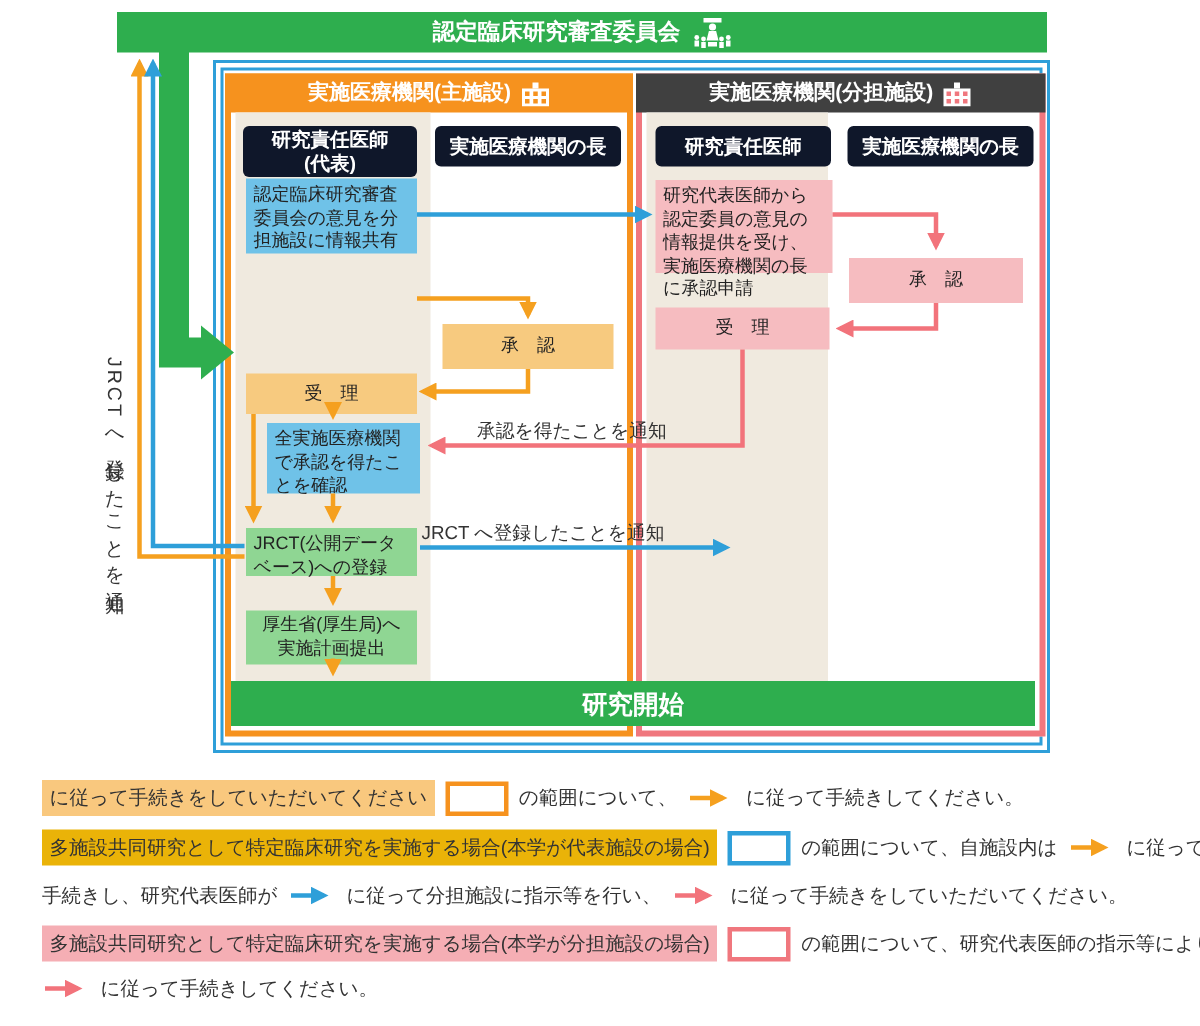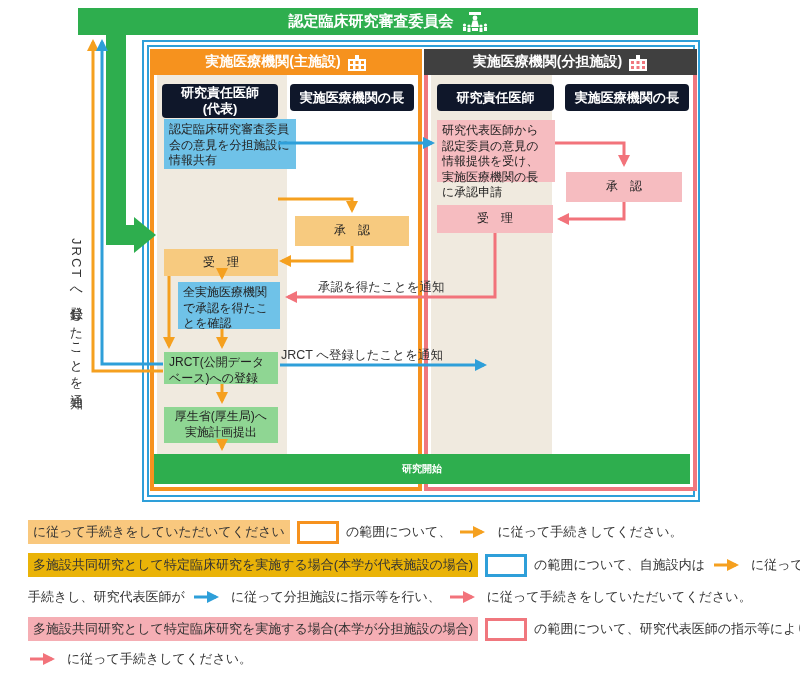--- a/index.html
+++ b/index.html
@@ -29,21 +29,21 @@
            display:flex;align-items:center;justify-content:center;text-align:center;
            line-height:1.2;z-index:3;}
   
   .fbox{font-size:12px;line-height:1.3;padding:3px 5px;z-index:3;color:#222;}
   .fbox.center{display:flex;align-items:center;justify-content:center;text-align:center;padding:0 2px;}
   .bg-blue{background:#6fc2e8;}
   .bg-orange{background:#f7ca7f;}
   .bg-green{background:#8fd693;}
   .bg-pink{background:#f6bcc0;}
   .startbar{left:154px;top:454px;width:536px;height:30px;background:#2eae4e;color:#fff;
-            font-size:10px;font-weight:bold;display:flex;align-items:center;justify-content:center;z-index:4;}
+            font-size:17px;font-weight:bold;display:flex;align-items:center;justify-content:center;z-index:4;}
   .linelabel{font-size:12.5px;color:#333;z-index:5;white-space:nowrap;}
   .vtext{left:67px;top:238px;height:170px;writing-mode:vertical-rl;text-orientation:mixed;
          font-size:13px;letter-spacing:2px;color:#333;z-index:2;}
   .arrowlayer{left:0;top:0;z-index:6;pointer-events:none;}
   
   .lrow{left:28px;display:flex;align-items:center;gap:7px;font-size:13px;white-space:nowrap;z-index:2;}
   .hl{padding:3px 5px;}
   .hl-orange{background:#f9c87e;}
   .hl-blue{background:#eab308;}
   .hl-pink{background:#f5aeb4;}
@@ -111,21 +111,21 @@
 
   <div class="abs beige col-beige-main"></div>
   <div class="abs beige col-beige-branch"></div>
 
   <div class="abs colhead prewrap" style="left:162px;top:84px;width:116px;height:34px;">研究責任医師
 (代表)</div>
   <div class="abs colhead" style="left:290px;top:84px;width:124px;height:27px;">実施医療機関の長</div>
   <div class="abs colhead" style="left:437px;top:84px;width:117px;height:27px;">研究責任医師</div>
   <div class="abs colhead" style="left:565px;top:84px;width:124px;height:27px;">実施医療機関の長</div>
 
-  <div class="abs fbox bg-blue" style="left:164px;top:119px;width:132px;height:50px;">認定臨床研究審査委員会の意見を分担施設に情報共有</div>
+  <div class="abs fbox bg-blue" style="left:164px;top:119px;width:114px;height:50px;">認定臨床研究審査委員会の意見を分担施設に情報共有</div>
   <div class="abs fbox center bg-orange" style="left:295px;top:216px;width:114px;height:30px;">承　認</div>
   <div class="abs fbox center bg-orange" style="left:164px;top:249px;width:114px;height:27px;">受　理</div>
   <div class="abs fbox bg-blue" style="left:178px;top:282px;width:102px;height:47px;">全実施医療機関で承認を得たことを確認</div>
   <div class="abs fbox bg-green" style="left:164px;top:352px;width:114px;height:32px;">JRCT(公開データベース)への登録</div>
   <div class="abs fbox center prewrap bg-green" style="left:164px;top:407px;width:114px;height:36px;">厚生省(厚生局)へ
 実施計画提出</div>
 
   <div class="abs fbox bg-pink" style="left:437px;top:120px;width:118px;height:62px;">研究代表医師から認定委員の意見の情報提供を受け、実施医療機関の長に承認申請</div>
   <div class="abs fbox center bg-pink" style="left:566px;top:172px;width:116px;height:30px;">承　認</div>
   <div class="abs fbox center bg-pink" style="left:437px;top:205px;width:116px;height:28px;">受　理</div>

